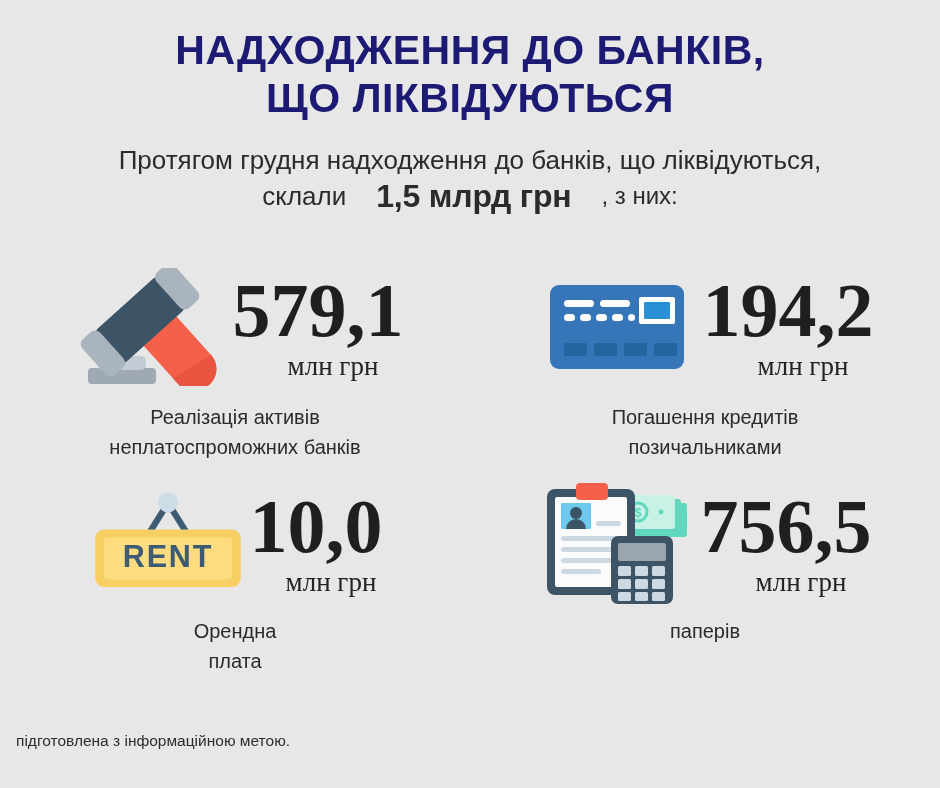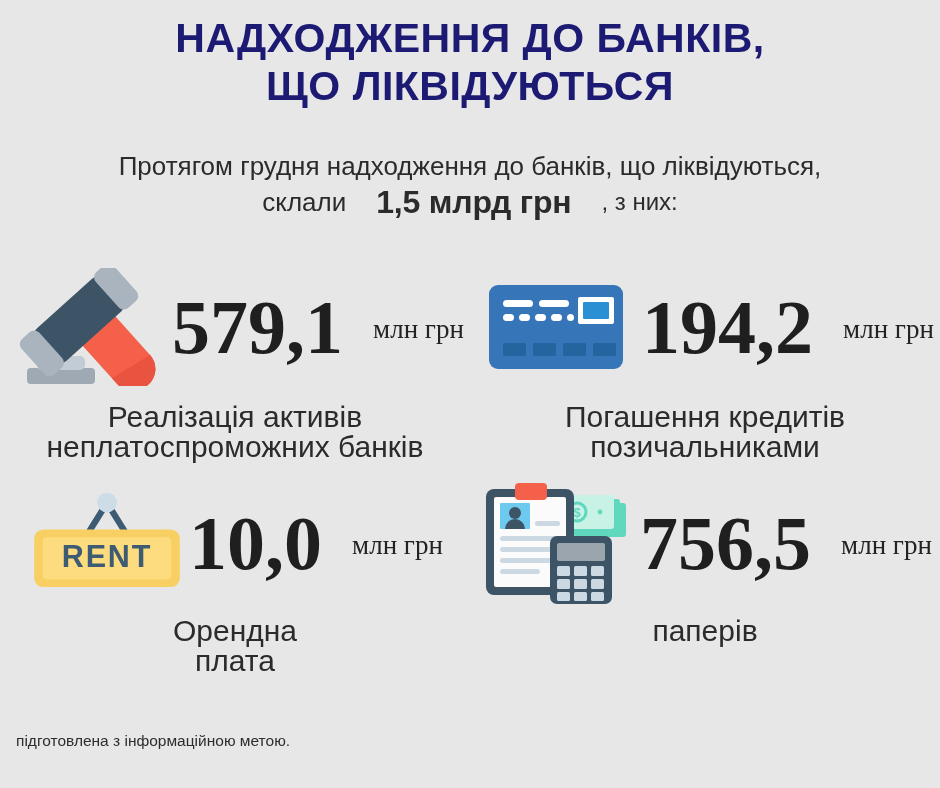--- a/index.html
+++ b/index.html
@@ -19,36 +19,36 @@
 
   .page {
     width: 940px;
     height: 788px;
     position: relative;
     box-sizing: border-box;
   }
 
   
   .title-block {
-    padding-top: 14px;
+    padding-top: 26px;
     text-align: center;
   }
   .title-line {
     font-family: "Liberation Sans", sans-serif;
     font-weight: bold;
     font-size: 41px;
     line-height: 48px;
     letter-spacing: 0.5px;
     color: #1c1a73;
     white-space: nowrap;
   }
 
   
   .subtitle-block {
-    margin-top: 38px;
+    margin-top: 20px;
     text-align: center;
   }
   .subtitle-line {
     font-size: 26px;
     line-height: 36px;
     color: #2b2b2b;
     white-space: nowrap;
   }
   .subtitle-line-2 {
     display: flex;
@@ -93,21 +93,21 @@
   .icon-wrap {
     width: 160px;
     height: 118px;
     display: flex;
     align-items: center;
     justify-content: center;
     flex: none;
   }
   .value-wrap {
     display: flex;
-    flex-direction: row;
+    flex-direction: column;
     align-items: center;
     flex: none;
   }
   .value {
     font-family: "Liberation Serif", serif;
     font-weight: bold;
     font-size: 76px;
     line-height: 74px;
     color: #201f1f;
     letter-spacing: 0px;
@@ -116,21 +116,21 @@
     font-family: "Liberation Serif", serif;
     font-size: 27px;
     line-height: 30px;
     color: #232323;
     margin-top: 4px;
     margin-left: 30px;
   }
   .caption {
     margin-top: 16px;
     text-align: center;
-    font-size: 30px;
+    font-size: 20px;
     line-height: 30px;
     color: #2b2b2b;
     max-width: 440px;
   }
 
   
   .row-2 .cell-top { gap: 2px; }
   .row-2 .caption { margin-top: 14px; }
 
   

